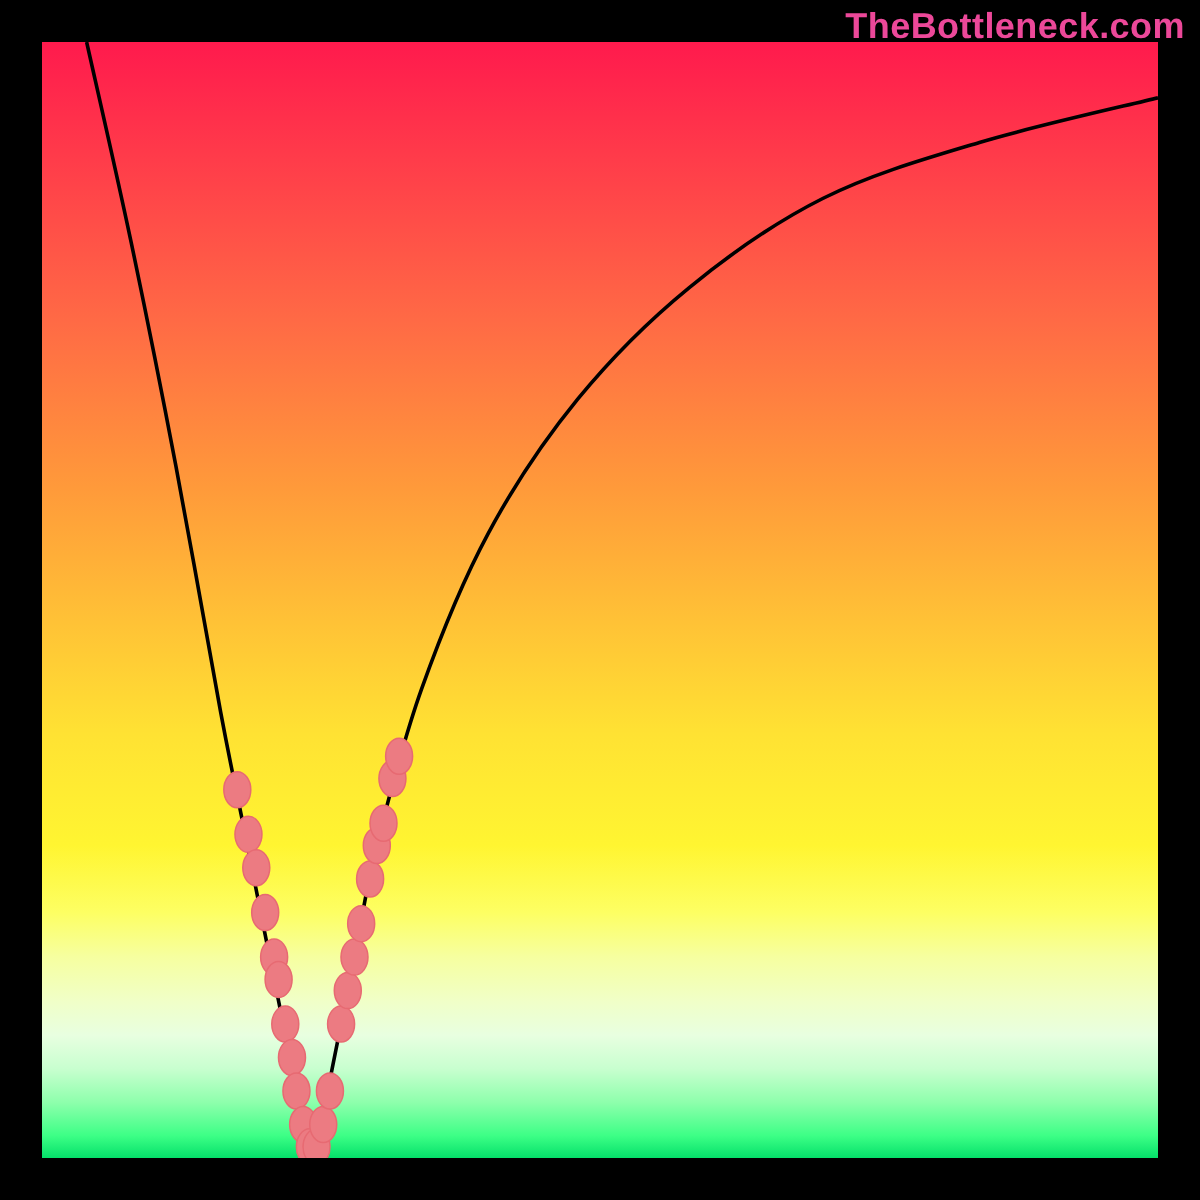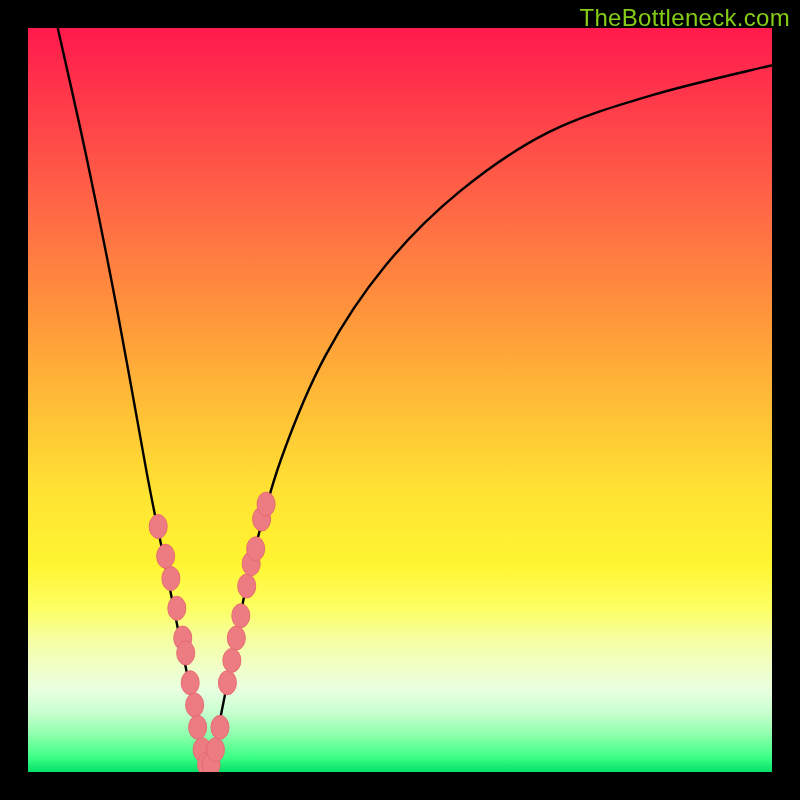--- a/index.html
+++ b/index.html
@@ -42,23 +42,23 @@
       #c8ffcf 92%,
       #8effac 95%,
       #3dff86 98%,
       #05e06a 100%
     );
   }
   .watermark {
     position: absolute;
     top: 4px;
     right: 10px;
-    color: #84cc16;
+    color: #ec4899;
     font-size: 24px;
-    font-weight: 400;
+    font-weight: 700;
     letter-spacing: 0.3px;
     user-select: none;
   }
   svg.curve {
     position: absolute;
     inset: 0;
   }
 </style>
 </head>
 <body>

